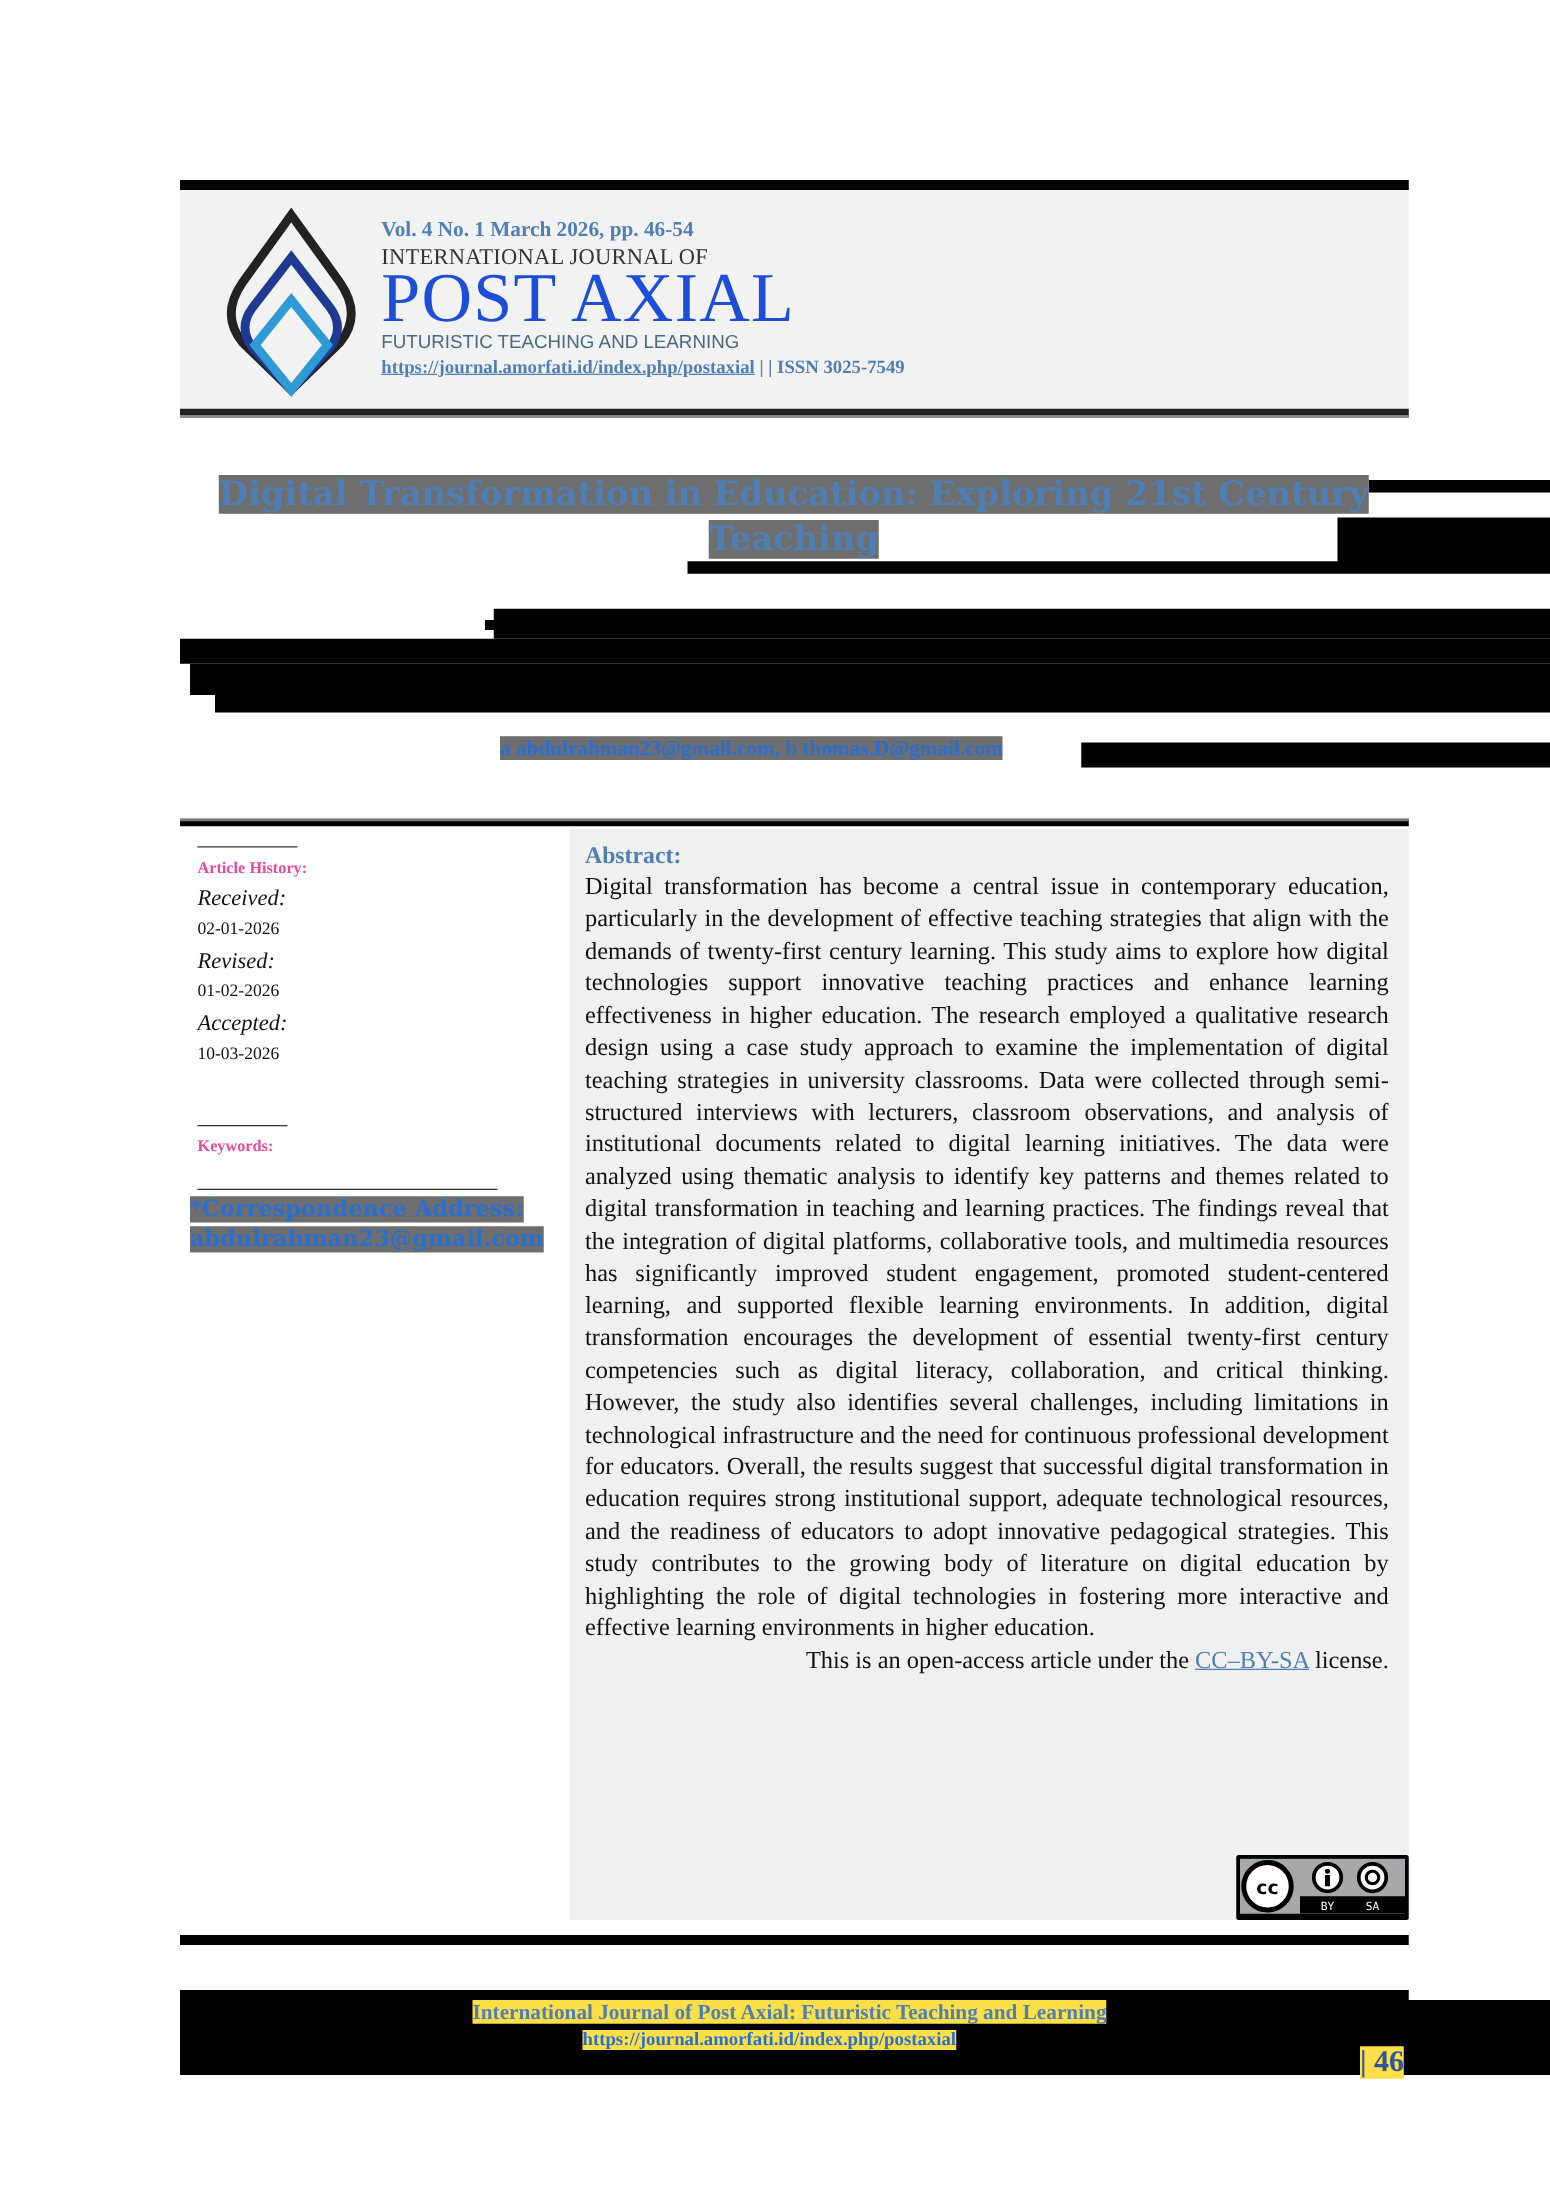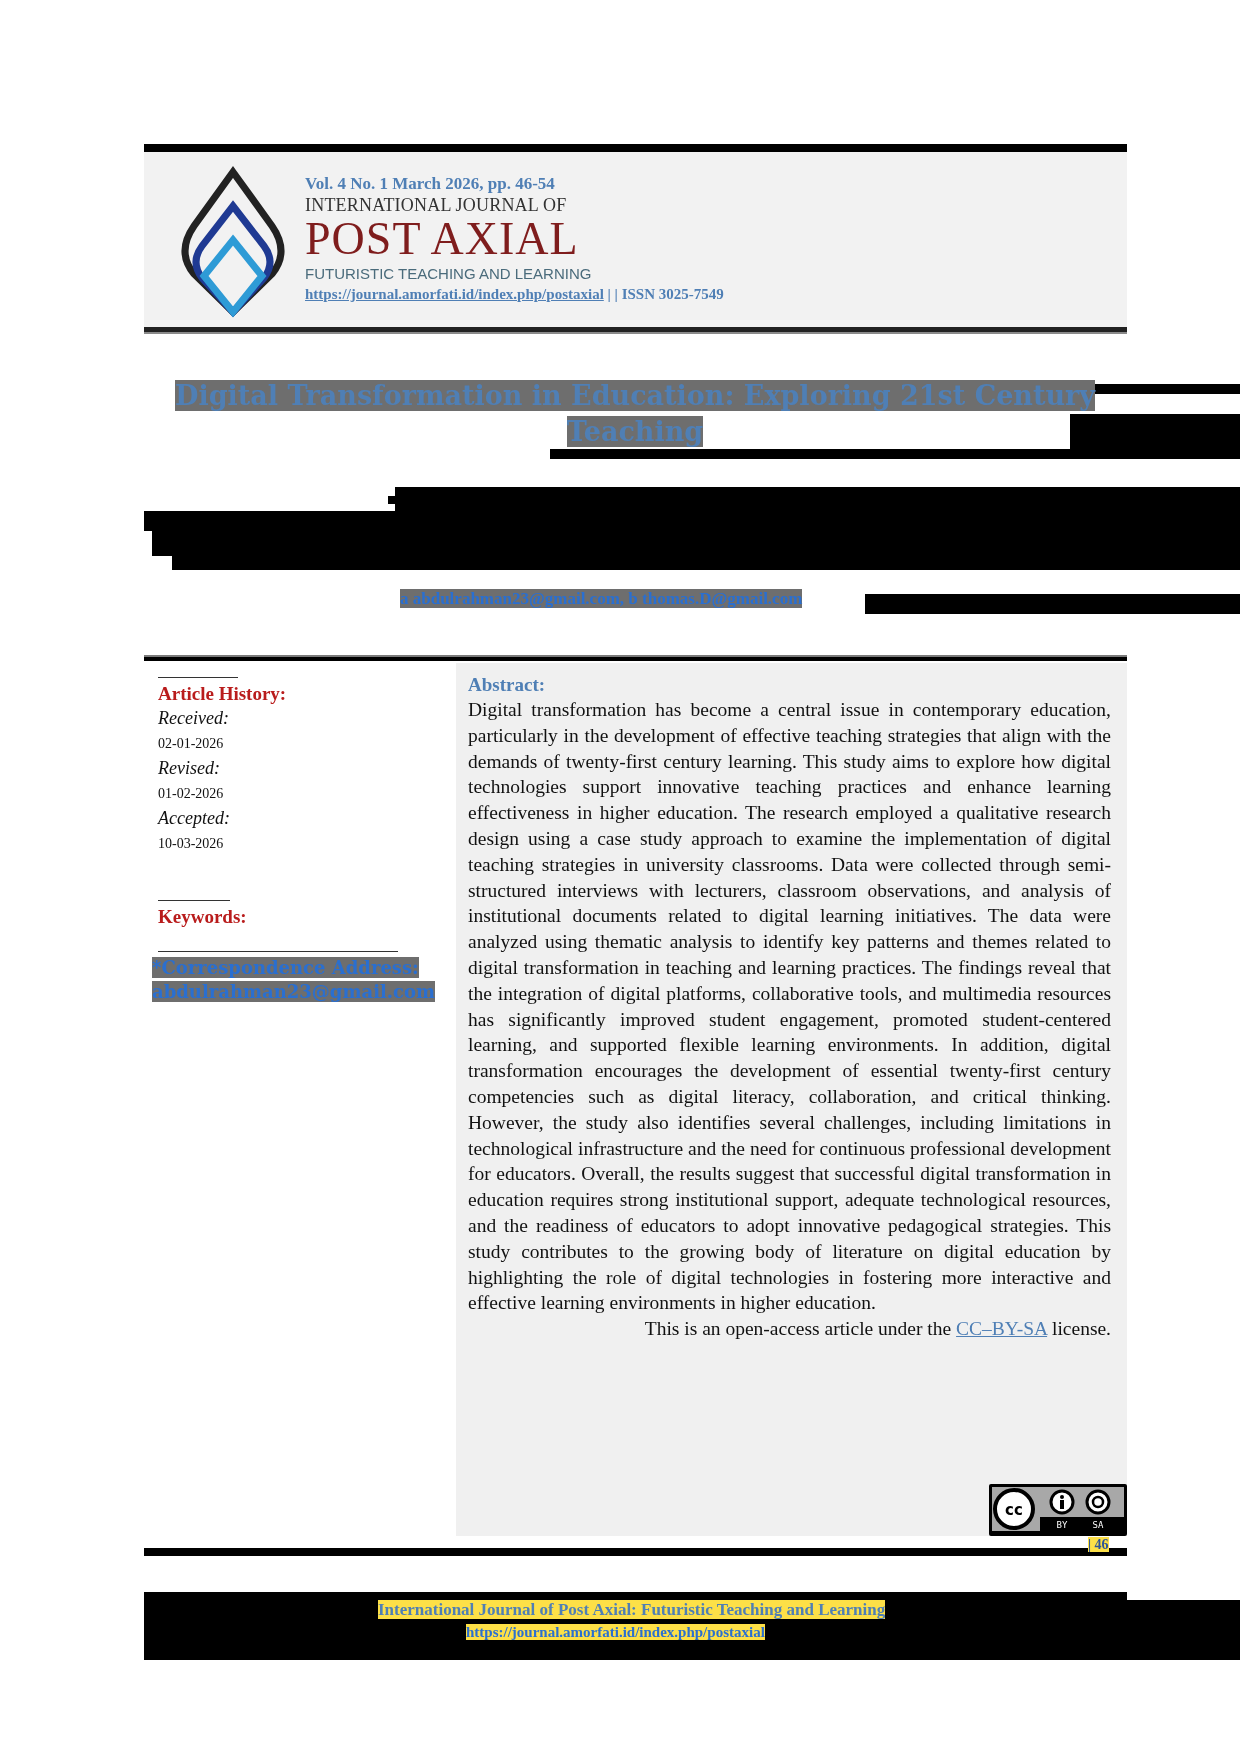--- a/index.html
+++ b/index.html
@@ -6,21 +6,21 @@
   body { width: 1240px; height: 1754px; position: relative; overflow: hidden; font-family: "Liberation Serif", "DejaVu Serif", serif; color: #111; }
 
   
   .hdr { position: absolute; left: 144px; top: 144px; width: 983px; height: 190px; background: #f2f2f2; }
   .hdr-topbar { position: absolute; left: 0; top: 0; width: 100%; height: 8px; background: #000; }
   .hdr-bottom { position: absolute; left: 0; bottom: 0; width: 100%; height: 5px; background: #222; border-bottom: 2px solid #8a8a8a; }
   .logo { position: absolute; left: 28px; top: 22px; width: 122px; height: 152px; }
   .hdr-text { position: absolute; left: 161px; top: 30px; }
   .vol { color: #4f7fb5; font-size: 17px; font-weight: bold; line-height: 20px; }
   .jl1 { color: #333; font-size: 18px; line-height: 22px; letter-spacing: 0.2px; }
-  .jl2 { color: #7f1d1d; font-size: 46px; line-height: 46px; letter-spacing: 1px; }
+  .jl2 { color: #1d4ed8; font-size: 56px; line-height: 46px; letter-spacing: 1px; }
   .jl3 { color: #4a6b7b; font-family: "Liberation Sans", sans-serif; font-size: 15px; line-height: 20px; margin-top: 2px; }
   .jl4 { font-size: 15px; line-height: 20px; color: #4f7fb5; font-weight: bold; }
   .jl4 a { color: #4f7fb5; text-decoration: underline; }
 
   
   .title { position: absolute; left: 150px; top: 378px; width: 970px; text-align: center; font-family: "DejaVu Serif", serif; font-weight: bold; font-size: 27px; line-height: 36px; color: #4f7fb5; }
   .title span { background: #6e6e6e; }
   .title-bar1 { position: absolute; left: 1095px; top: 384px; width: 145px; height: 10px; background: #000; }
   .title-bar2 { position: absolute; left: 1070px; top: 414px; width: 170px; height: 40px; background: #000; }
   .title-bar3 { position: absolute; left: 550px; top: 449px; width: 690px; height: 10px; background: #000; }
@@ -35,21 +35,21 @@
   .emails { position: absolute; left: 400px; top: 589px; font-size: 17px; font-weight: bold; color: #2a6fd0; }
   .emails span { background: #6e6e6e; }
   .emails-bar { position: absolute; left: 865px; top: 594px; width: 375px; height: 20px; background: #000; }
 
   
   .divider { position: absolute; left: 144px; top: 655px; width: 983px; height: 4px; background: #000; border-top: 2px solid #7a7a7a; }
 
   
   .left { position: absolute; left: 144px; top: 663px; width: 312px; height: 880px; background: #fff; }
   .left .rule { height: 1px; background: #333; margin-left: 14px; }
-  .lh { color: #b91c1c; font-weight: bold; font-size: 19px; line-height: 24px; margin-left: 14px; }
+  .lh { color: #ec4899; font-weight: bold; font-size: 13px; line-height: 24px; margin-left: 14px; }
   .li { font-style: italic; font-size: 18px; line-height: 25px; margin-left: 14px; }
   .ld { font-size: 14px; line-height: 25px; margin-left: 14px; }
   .kw { font-style: italic; font-size: 18px; line-height: 25px; margin-left: 14px; width: 300px; }
   .corr { margin-left: 8px; margin-top: 4px; font-weight: bold; font-size: 18px; line-height: 24px; color: #2a6fd0; font-family: "DejaVu Serif", serif; }
   .corr span { background: #6e6e6e; }
   .corr-bg { position: absolute; left: 144px; top: 1072px; width: 312px; height: 44px; background: #000; }
 
   
   .abs { position: absolute; left: 456px; top: 663px; width: 671px; height: 873px; background: #f0f0f0; }
   .abs-inner { padding: 10px 16px 0 12px; }
@@ -60,21 +60,21 @@
   .cc { position: absolute; right: 0; bottom: 0; width: 138px; height: 52px; background: #000; border-radius: 2px; }
   .cc-inner { position: absolute; left: 3px; top: 3px; width: 132px; height: 44px; background: #0f766e; }
 
   
   .brule1 { position: absolute; left: 144px; top: 1548px; width: 983px; height: 8px; background: #000; }
   .brule2 { position: absolute; left: 144px; top: 1592px; width: 983px; height: 8px; background: #000; }
   .foot-bar { position: absolute; left: 144px; top: 1600px; width: 1096px; height: 60px; background: #000; }
   .foot1 { position: absolute; left: 378px; top: 1600px; font-size: 17px; color: #4f7fb5; font-weight: bold; }
   .foot1 span, .foot2 span, .pg span { background: #fde047; }
   .foot2 { position: absolute; left: 466px; top: 1624px; font-size: 15px; color: #2a6fd0; font-weight: bold; }
-  .pg { position: absolute; left: 1088px; top: 1537px; font-size: 14px; color: #2f5597; font-weight: bold; }
+  .pg { position: absolute; left: 1088px; top: 1637px; font-size: 24px; color: #2f5597; font-weight: bold; }
 </style>
 </head>
 <body>
 
 <div class="hdr">
   <div class="hdr-topbar"></div>
   <svg class="logo" viewBox="0 0 122 152">
     <path d="M61 6 L100 60 Q118 86 100 108 L61 146 L22 108 Q4 86 22 60 Z" fill="none" stroke="#222" stroke-width="7"></path>
     <path d="M61 40 L92 80 Q104 96 92 112 L61 146 L30 112 Q18 96 30 80 Z" fill="none" stroke="#1f3a93" stroke-width="7"></path>
     <path d="M61 74 L90 110 L61 146 L32 110 Z" fill="none" stroke="#2e9bd6" stroke-width="7"></path>

